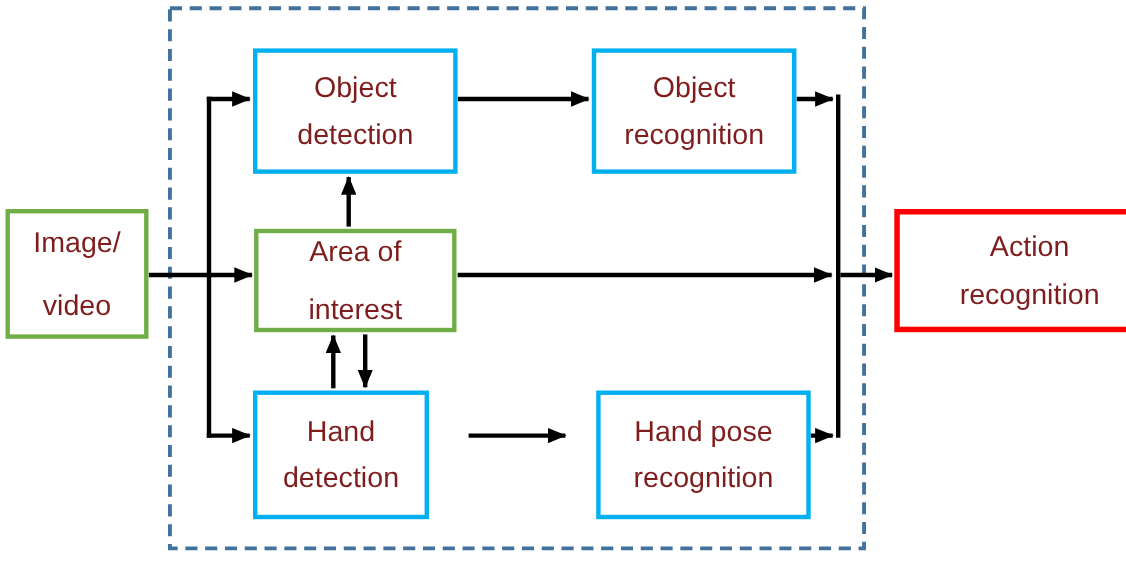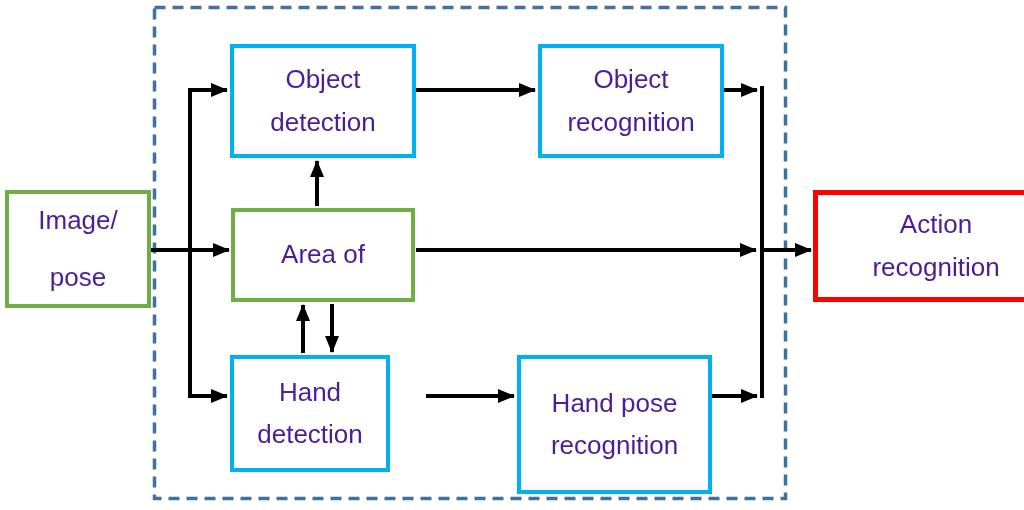--- a/index.html
+++ b/index.html
@@ -22,21 +22,21 @@
     background: #ffffff;
     border: 4px solid #000;
     display: flex;
     flex-direction: column;
     align-items: center;
     justify-content: center;
     text-align: right;
     font-size: 26px;
     line-height: 1.12;
     gap: 13px;
-    color: #4c1d95;
+    color: #7f1d1d;
   }
   .node.wide-gap { gap: 27px; }
   .node.thick-border { border-width: 5px; }
   .line { display: block; white-space: nowrap; }
 </style>
 </head>
 <body>
 
 <div class="canvas" style="color: rgb(26, 26, 26);">
 
@@ -66,45 +66,46 @@
       <path d="M416,250 H756" marker-end="url(#ah)"></path>
 
       <path d="M426,396 H514" marker-end="url(#ah)"></path>
       <path d="M712,396 H757" marker-end="url(#ah)"></path>
 
       <path d="M762,88 V396" stroke-linecap="square"></path>
       <path d="M764,250 H811" marker-end="url(#ah)"></path>
     </g>
   </svg>
 
-  <div class="node wide-gap" style="left: 5px; top: 190px; width: 146px; height: 118px; border-color: rgb(112, 173, 71);">
+  <div class="node wide-gap" style="left: 5px; top: 190px; width: 130px; height: 118px; border-color: rgb(112, 173, 71);">
     <span class="line">Image/</span>
-    <span class="line">pose</span>
+    <span class="line">video</span>
   </div>
 
   <div class="node" style="left: 230px; top: 44px; width: 186px; height: 114px; border-color: rgb(0, 176, 240);">
     <span class="line">Object</span>
     <span class="line">detection</span>
   </div>
 
   <div class="node" style="left: 538px; top: 44px; width: 186px; height: 114px; border-color: rgb(0, 176, 240);">
     <span class="line">Object</span>
     <span class="line">recognition</span>
   </div>
 
   <div class="node" style="left: 231px; top: 208px; width: 184px; height: 94px; gap: 24px; border-color: rgb(112, 173, 71);">
     <span class="line">Area of</span>
+    <span class="line">interest</span>
   </div>
 
   <div class="node" style="left: 230px; top: 355px; width: 160px; height: 117px; border-color: rgb(0, 176, 240);">
     <span class="line">Hand</span>
     <span class="line">detection</span>
   </div>
 
-  <div class="node" style="left: 517px; top: 355px; width: 195px; height: 139px; border-color: rgb(0, 176, 240);">
+  <div class="node" style="left: 542px; top: 355px; width: 195px; height: 117px; border-color: rgb(0, 176, 240);">
     <span class="line">Hand pose</span>
     <span class="line">recognition</span>
   </div>
 
   <div class="node thick-border" style="left: 813px; top: 190px; width: 246px; height: 112px; border-color: rgb(255, 0, 0);">
     <span class="line">Action</span>
     <span class="line">recognition</span>
   </div>
 
 </div>

